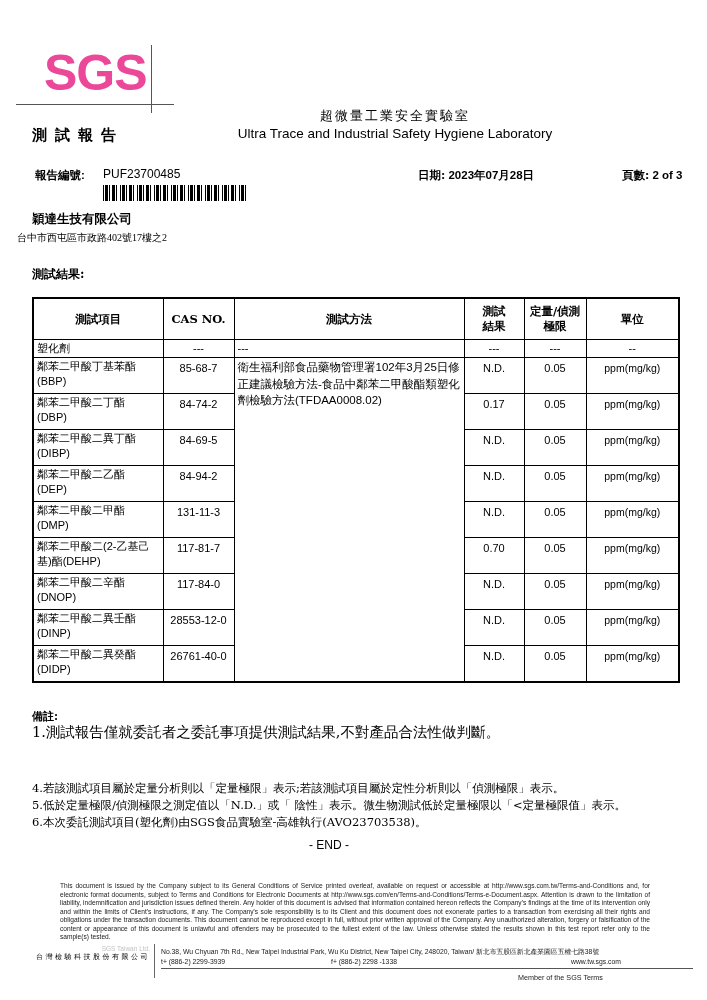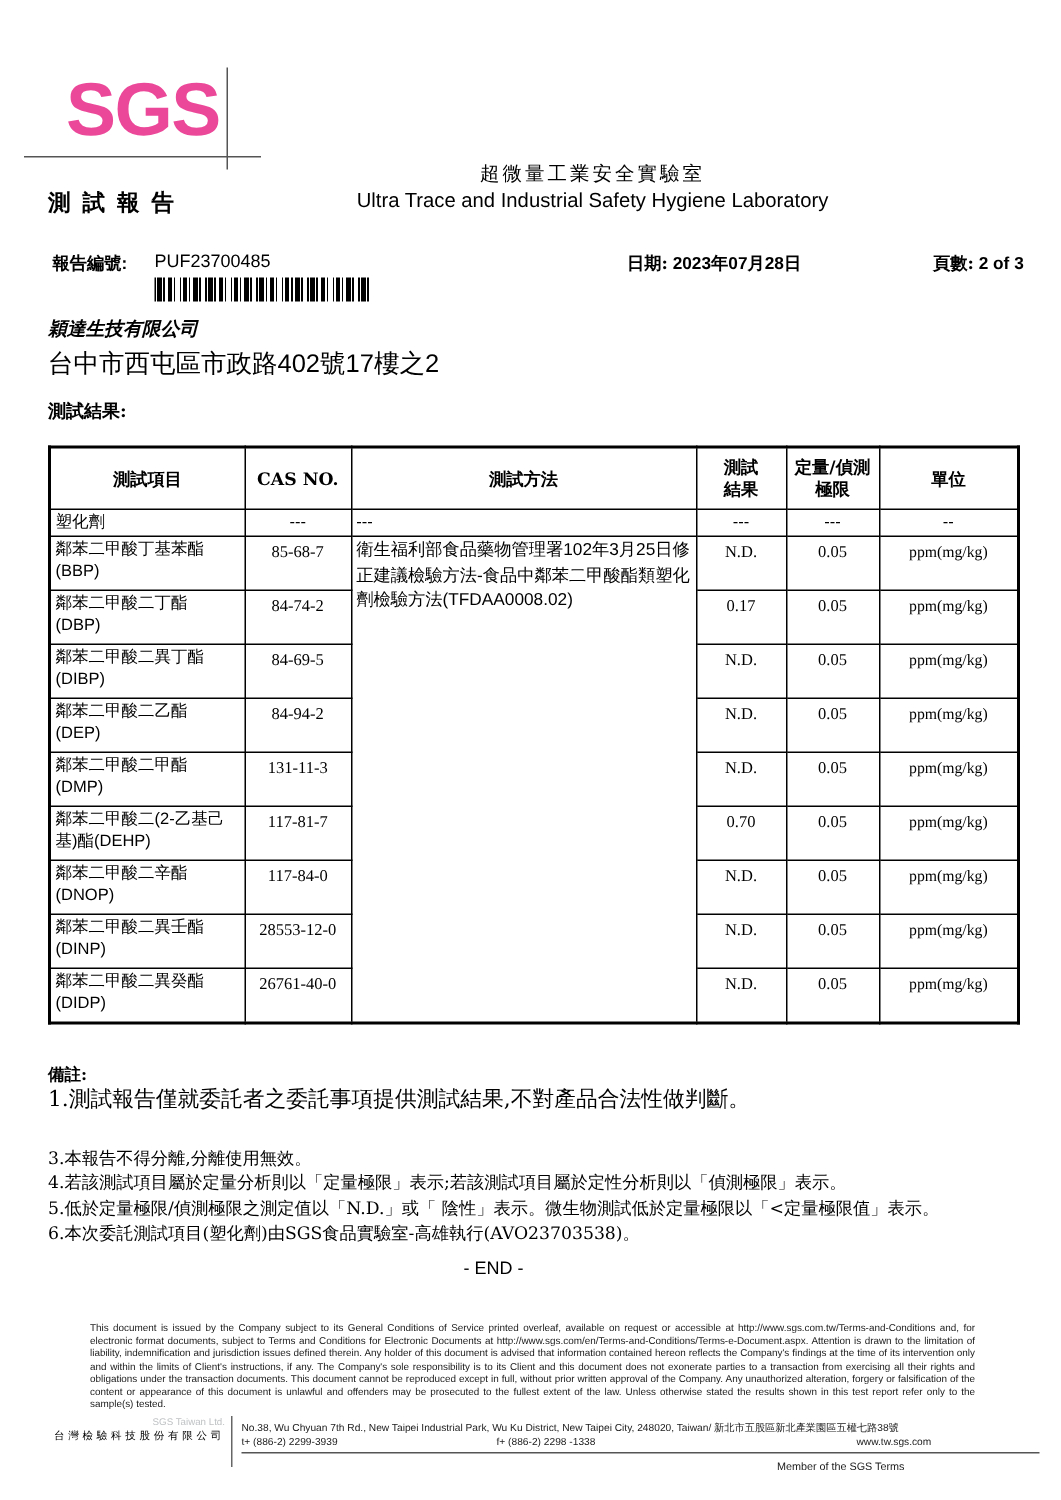--- a/index.html
+++ b/index.html
@@ -24,39 +24,39 @@
   .report-no-label{left:35px;top:168px;}
   .report-no{left:103px;top:167px;font-size:12px;font-weight:normal;}
   .date-row{left:390px;top:168px;}
   .page-row{left:594px;top:168px;}
   .barcode{left:103px;top:185px;width:145px;height:16px;
     background:repeating-linear-gradient(90deg,
       #000 0 1px,#fff 1px 2px,#000 2px 5px,#fff 5px 6px,#000 6px 7px,
       #fff 7px 9px,#000 9px 12px,#fff 12px 13px,#000 13px 14px,#fff 14px 17px);}
 
   
-  .client-name{left:32px;top:211px;font-size:12.5px;font-weight:bold;font-style:italic;}
-  .client-address{left:32px;top:231px;font-size:17px;}
+  .client-name{left:32px;top:211px;font-size:12.5px;font-weight:bold;}
+  .client-address{left:17px;top:231px;font-size:10px;font-family:Liberation Serif, serif;}
   .results-label{left:32px;top:266px;font-size:12px;font-weight:bold;font-family:"DejaVu Serif",serif;}
 
   
   .results-table{left:32px;top:297px;}
   table{border-collapse:collapse;table-layout:fixed;width:646px;}
   table,td,th{border:1px solid #000;}
   table{border-width:2px;}
   th{font-size:11.5px;font-weight:bold;height:40px;text-align:center;vertical-align:middle;
      font-family:"DejaVu Serif",serif;padding:0;}
   th span{display:block;line-height:15px;}
   td{font-size:11px;padding:1px 3px;vertical-align:top;line-height:15px;}
   tr.cat-row td{height:15px;vertical-align:middle;}
   tr.sub-row td{height:31px;}
   td.c{text-align:center;}
   td.item span{display:block;}
   td.method{font-size:11.5px;line-height:16.5px;vertical-align:top;}
-  td.val{padding-top:3px;font-family:Liberation Serif, serif;}
+  td.val{padding-top:3px;}
   td.unit{font-size:10.5px;}
 
   
   .notes-label{left:32px;top:709px;font-size:11px;font-weight:bold;font-family:"DejaVu Serif",serif;}
   .note{font-family:"DejaVu Serif",serif;left:32px;width:650px;}
   .note-large{top:723px;font-size:14.5px;}
   .note-2{top:748px;font-size:11.5px;}
   .note-3{top:765px;font-size:11.5px;}
   .note-4{top:781px;font-size:11.5px;}
   .note-5{top:798px;font-size:11.5px;}
@@ -232,21 +232,20 @@
         <td class="c val">N.D.</td>
         <td class="c val">0.05</td>
         <td class="c val unit">ppm(mg/kg)</td>
       </tr>
     </tbody>
       </table>
   </div>
 
   <div class="abs notes-label">備註:</div>
   <div class="abs note note-large">1.測試報告僅就委託者之委託事項提供測試結果,不對產品合法性做判斷。</div>
-  <div class="abs note note-3">3.本報告不得分離,分離使用無效。</div>
   <div class="abs note note-4">4.若該測試項目屬於定量分析則以「定量極限」表示;若該測試項目屬於定性分析則以「偵測極限」表示。</div>
   <div class="abs note note-5">5.低於定量極限/偵測極限之測定值以「N.D.」或「 陰性」表示。微生物測試低於定量極限以「&lt;定量極限值」表示。</div>
   <div class="abs note note-6">6.本次委託測試項目(塑化劑)由SGS食品實驗室-高雄執行(AVO23703538)。</div>
   <div class="abs end-mark">- END -</div>
 
   <div class="abs legal">This document is issued by the Company subject to its General Conditions of Service printed overleaf, available on request or accessible at http://www.sgs.com.tw/Terms-and-Conditions and, for electronic format documents, subject to Terms and Conditions for Electronic Documents at http://www.sgs.com/en/Terms-and-Conditions/Terms-e-Document.aspx. Attention is drawn to the limitation of liability, indemnification and jurisdiction issues defined therein. Any holder of this document is advised that information contained hereon reflects the Company's findings at the time of its intervention only and within the limits of Client's instructions, if any. The Company's sole responsibility is to its Client and this document does not exonerate parties to a transaction from exercising all their rights and obligations under the transaction documents. This document cannot be reproduced except in full, without prior written approval of the Company. Any unauthorized alteration, forgery or falsification of the content or appearance of this document is unlawful and offenders may be prosecuted to the fullest extent of the law. Unless otherwise stated the results shown in this test report refer only to the sample(s) tested.</div>
   <div class="abs ft-co-en">SGS Taiwan Ltd.</div>
   <div class="abs ft-co-zh">台灣檢驗科技股份有限公司</div>
   <div class="abs ft-divider"></div>
   <div class="abs ft-address">No.38, Wu Chyuan 7th Rd., New Taipei Industrial Park, Wu Ku District, New Taipei City, 248020, Taiwan/ 新北市五股區新北產業園區五權七路38號</div>

